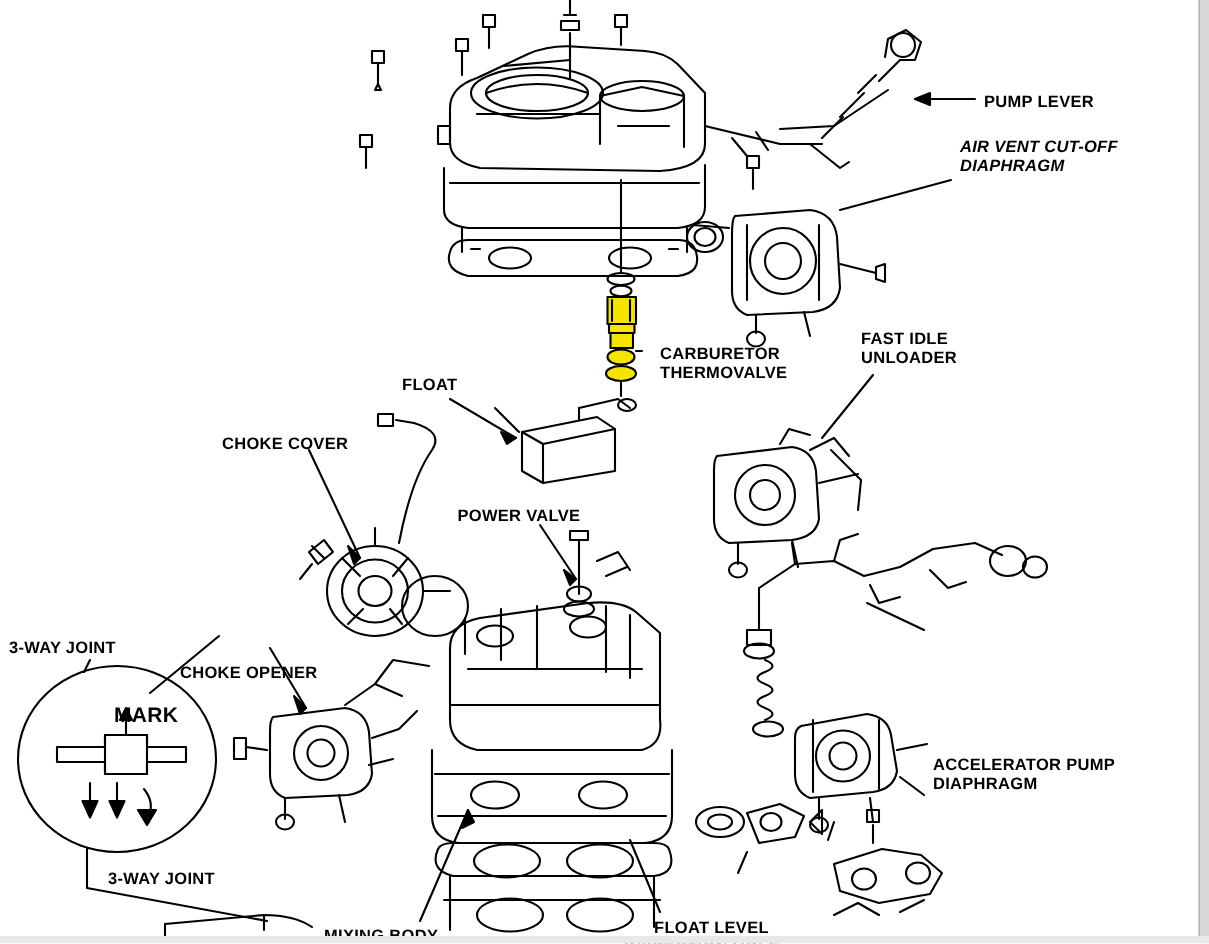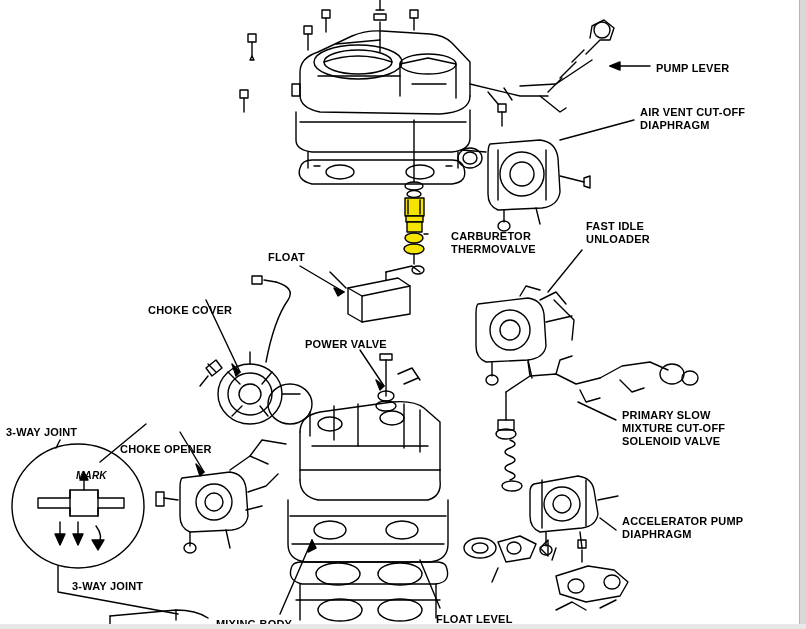--- a/index.html
+++ b/index.html
@@ -25,21 +25,21 @@
     position: absolute;
     font-family: "Liberation Sans", sans-serif;
     font-weight: bold;
     font-size: 11px;
     line-height: 13px;
     color: #000000;
     letter-spacing: 0.2px;
     white-space: pre-line;
     text-transform: uppercase;
   }
-  .lbl.small { font-size: 10px; line-height: 12px; font-style: italic; }
+  .lbl.small { font-size: 14px; line-height: 12px; }
   .right-edge {
     position: absolute;
     right: 0; top: 0;
     width: 6px; height: 629px;
     background: #d8d8d8;
     border-left: 1px solid #b5b5b5;
   }
   .bottom-edge {
     position: absolute;
     left: 0; bottom: 0;
@@ -314,36 +314,33 @@
       <path d="M60 440 L56 448"></path>
 
       <path d="M110 616 L176 610 Q196 610 208 618"></path>
       <path d="M110 616 L110 624"></path>
       <path d="M176 610 L176 620"></path>
 
     </g>
   </svg>
 
   <div class="lbl" style="left:656px; top:62px;">PUMP LEVER</div>
-  <div class="lbl" style="left:640px; top:106px;">AIR VENT CUT-OFF
+  <div class="lbl" style="left:640px; top:92px;font-style:italic;">AIR VENT CUT-OFF
 DIAPHRAGM</div>
-  <div class="lbl" style="left:586px; top:220px;">FAST IDLE
+  <div class="lbl" style="left:574px; top:220px;">FAST IDLE
 UNLOADER</div>
-  <div class="lbl" style="left:451px; top:230px;">CARBURETOR
+  <div class="lbl" style="left:440px; top:230px;">CARBURETOR
 THERMOVALVE</div>
   <div class="lbl" style="left:268px; top:251px;">FLOAT</div>
-  <div class="lbl" style="left:148px; top:304px;">CHOKE COVER</div>
+  <div class="lbl" style="left:148px; top:290px;">CHOKE COVER</div>
   <div class="lbl" style="left:305px; top:338px;">POWER VALVE</div>
-  <div class="lbl" style="left:622px; top:409px;">PRIMARY SLOW
-MIXTURE CUT-OFF
-SOLENOID VALVE</div>
   <div class="lbl" style="left:6px;   top:426px;">3-WAY JOINT</div>
   <div class="lbl" style="left:120px; top:443px;">CHOKE OPENER</div>
   <div class="lbl small" style="left:76px; top:470px;">MARK</div>
-  <div class="lbl" style="left:622px; top:515px;">ACCELERATOR PUMP
+  <div class="lbl" style="left:622px; top:504px;">ACCELERATOR PUMP
 DIAPHRAGM</div>
   <div class="lbl" style="left:72px;  top:580px;">3-WAY JOINT</div>
   <div class="lbl" style="left:216px; top:618px;">MIXING BODY</div>
   <div class="lbl" style="left:436px; top:613px;">FLOAT LEVEL</div>
   <div class="lbl" style="left:416px; top:626px;">INSPECTION HOLE</div>
 
   <div class="right-edge"></div>
   <div class="bottom-edge"></div>
 </div>
 

